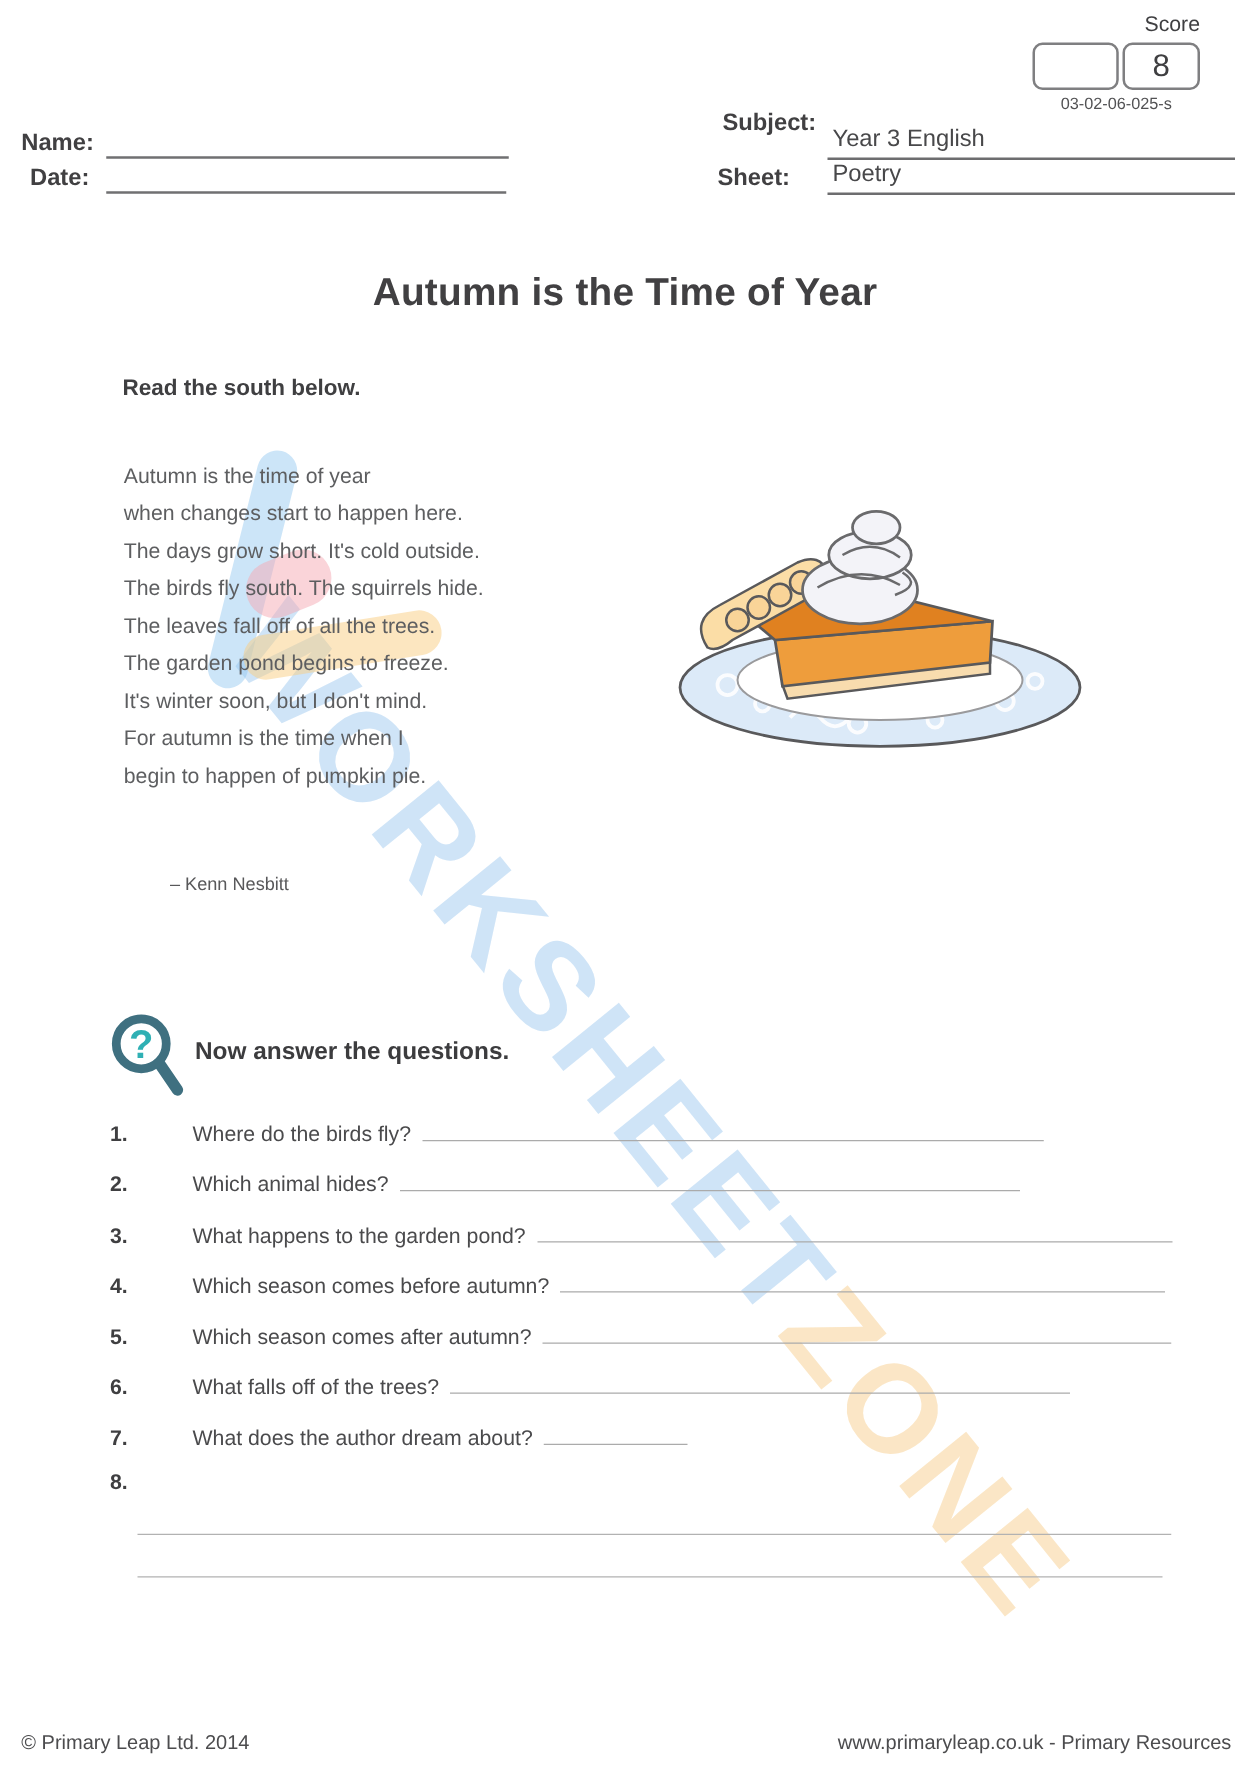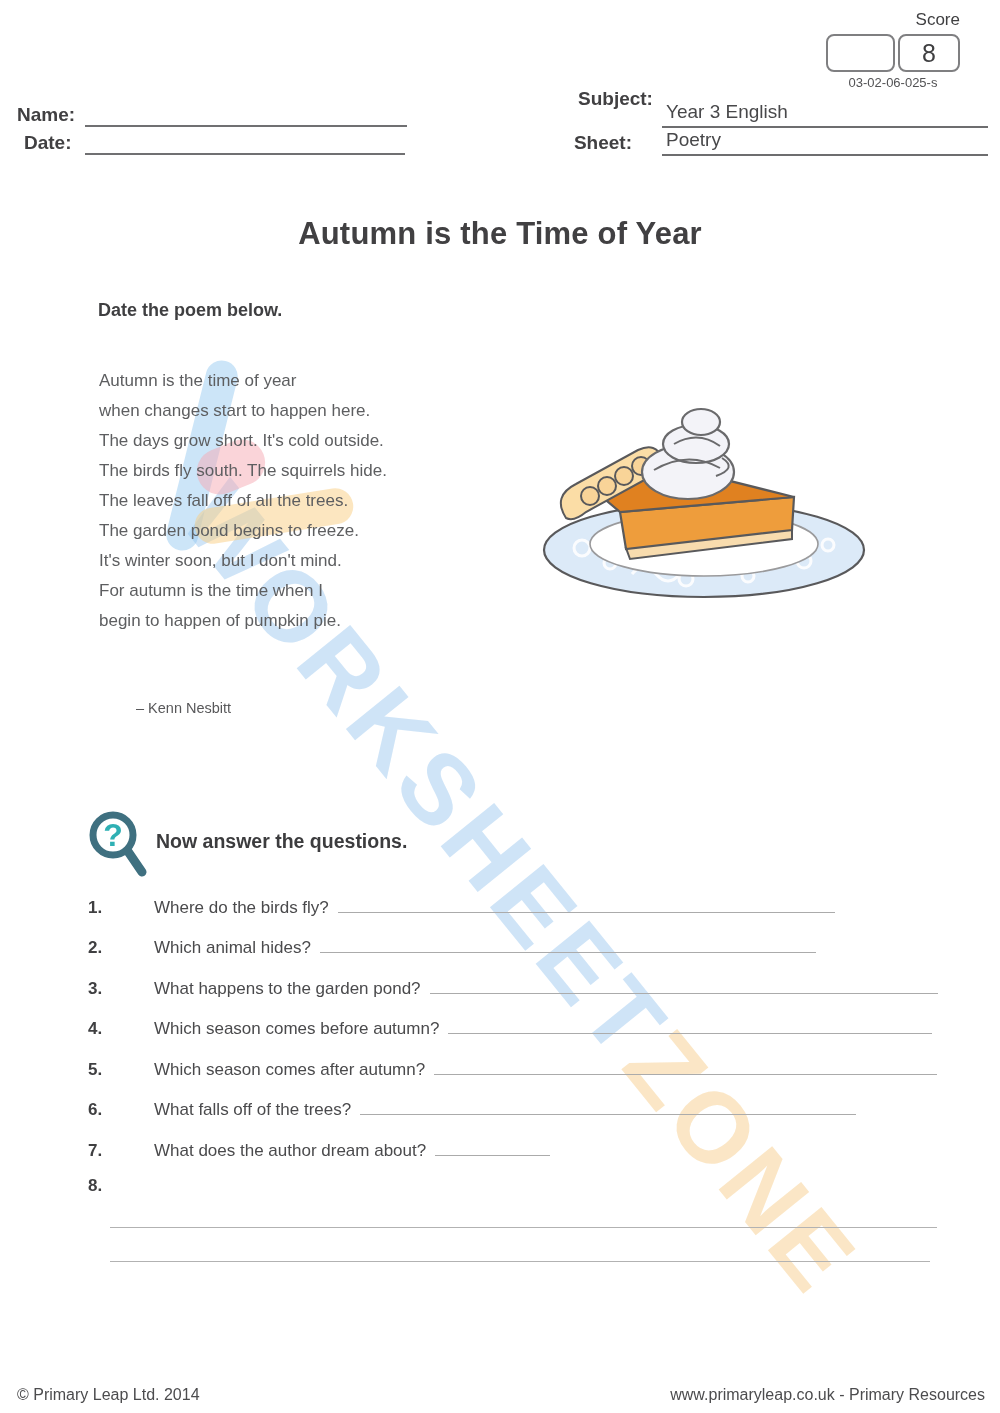--- a/index.html
+++ b/index.html
@@ -102,21 +102,21 @@
     <div class="write-line" style="left:85px; top:102px; width:322px; height:25px;"></div>
     <div class="field-label" style="left:24px; top:132px;">Date:</div>
     <div class="write-line" style="left:85px; top:130px; width:320px; height:25px;"></div>
 
     <div class="field-label" style="left:578px; top:88px; width:78px; ">Subject:</div>
     <div class="field-value" style="left:662px; top:101px; width:326px;">Year 3 English</div>
     <div class="field-label" style="left:554px; top:132px; width:78px; text-align:right;">Sheet:</div>
     <div class="field-value" style="left:662px; top:129px; width:326px;">Poetry</div>
 
     <div class="title">Autumn is the Time of Year</div>
-    <div class="instruction">Date the poem below.</div>
+    <div class="instruction">Read the south below.</div>
 
     <div class="poem">
       <div>Autumn is the time of year</div>
       <div>when changes start to happen here.</div>
       <div>The days grow short. It's cold outside.</div>
       <div>The birds fly south. The squirrels hide.</div>
       <div>The leaves fall off of all the trees.</div>
       <div>The garden pond begins to freeze.</div>
       <div>It's winter soon, but I don't mind.</div>
       <div>For autumn is the time when I</div>

